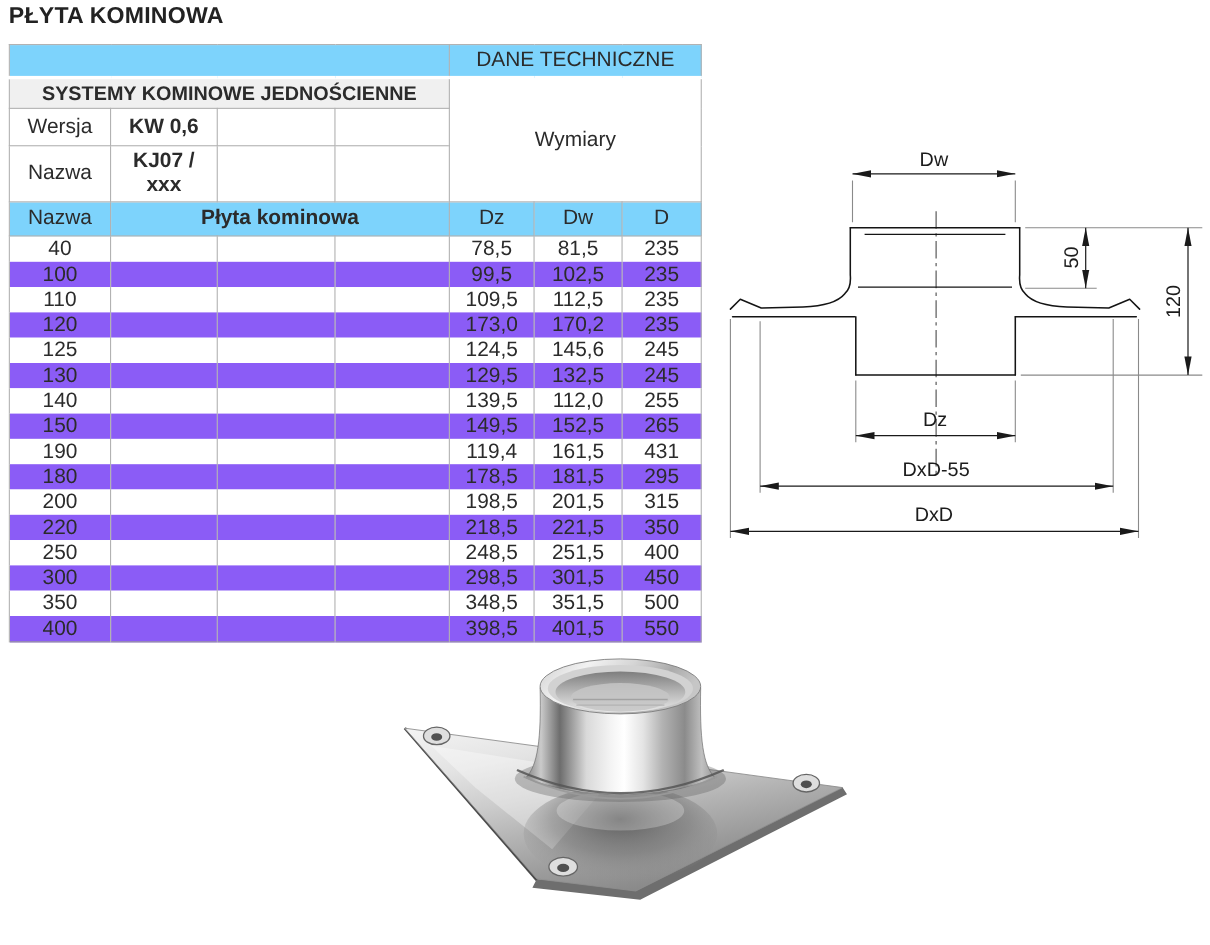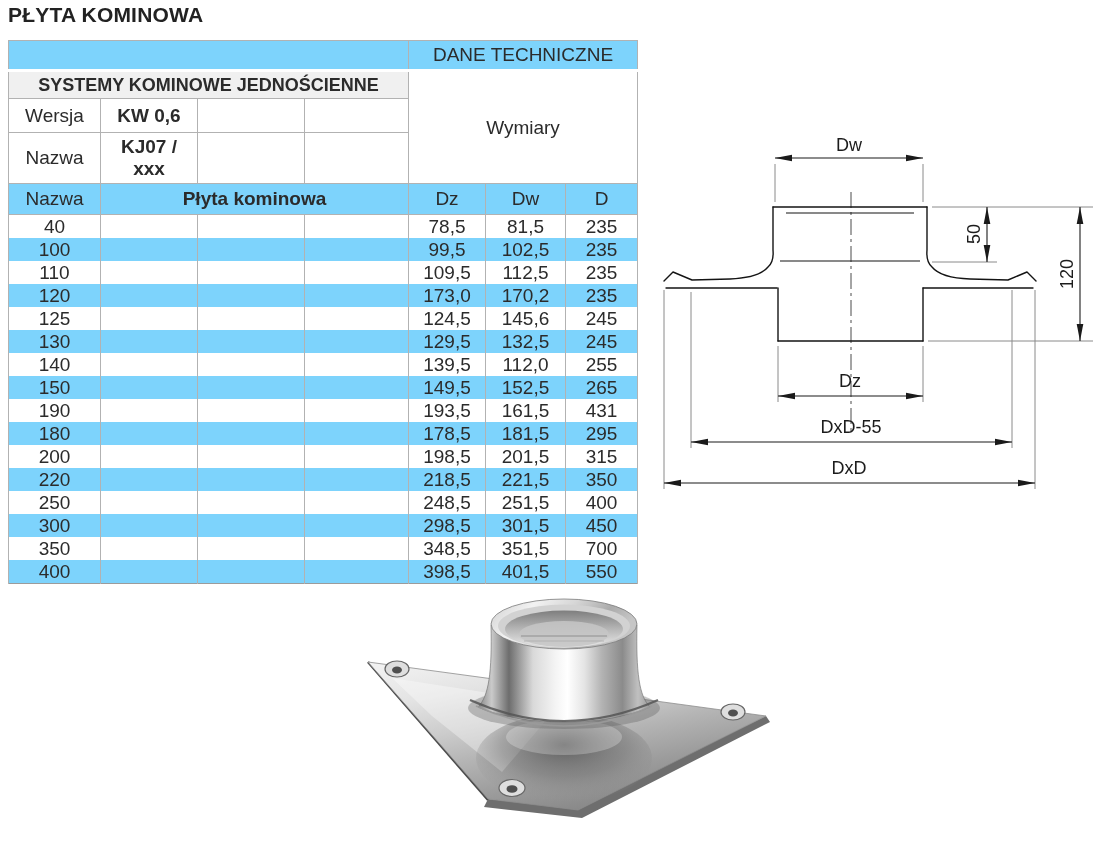--- a/index.html
+++ b/index.html
@@ -16,21 +16,21 @@
   tr.r-bar td{background:#7dd3fc;height:28px;border-bottom:3px solid #fff;}
   td.bar-right{border-left:3px solid #fff;font-size:19px;color:#333;}
   tr.r-sys td.sys{background:#f0f0f0;font-weight:bold;height:26px;font-size:18px;}
   td.wymiary{background:#fff;font-size:19px;}
   tr.r-wersja td{height:33px;}
   tr.r-index td{height:50px;}
   td.b{font-weight:bold;}
   tr.r-nazwa td{background:#7dd3fc;height:30px;}
   tr.r-nazwa td.b{font-size:19px;}
   tr.d td{height:23px;border-top:0;border-bottom:0;}
-  tr.d.alt td{background:#7dd3fc;}
+  tr.d.alt td{background:#8b5cf6;}
 
   svg.drawing{position:absolute;left:640px;top:125px;}
   svg.drawing text{font-family:"Liberation Sans","DejaVu Sans",sans-serif;
                    font-size:18px;fill:#1c1c1c;}
   .objline{stroke:#141414;stroke-width:1.4;fill:none;stroke-linejoin:round;stroke-linecap:round;}
   .thinline{stroke:#141414;stroke-width:1.1;fill:none;}
   .extline{stroke:#8a8a8a;stroke-width:1;fill:none;}
   .dimline{stroke:#1a1a1a;stroke-width:1.1;fill:none;}
   .cline{stroke:#4a4a4a;stroke-width:1;fill:none;stroke-dasharray:16 4 3 4;}
   .ah{fill:#1a1a1a;}
@@ -155,21 +155,21 @@
       <td></td>
       <td>149,5</td>
       <td>152,5</td>
       <td>265</td>
     </tr>
         <tr class="d">
       <td>190</td>
       <td></td>
       <td></td>
       <td></td>
-      <td>193,5</td>
+      <td>119,4</td>
       <td>161,5</td>
       <td>431</td>
     </tr>
         <tr class="d alt">
       <td>180</td>
       <td></td>
       <td></td>
       <td></td>
       <td>178,5</td>
       <td>181,5</td>
@@ -211,21 +211,21 @@
       <td>301,5</td>
       <td>450</td>
     </tr>
         <tr class="d">
       <td>350</td>
       <td></td>
       <td></td>
       <td></td>
       <td>348,5</td>
       <td>351,5</td>
-      <td>700</td>
+      <td>500</td>
     </tr>
         <tr class="d alt">
       <td>400</td>
       <td></td>
       <td></td>
       <td></td>
       <td>398,5</td>
       <td>401,5</td>
       <td>550</td>
     </tr>

